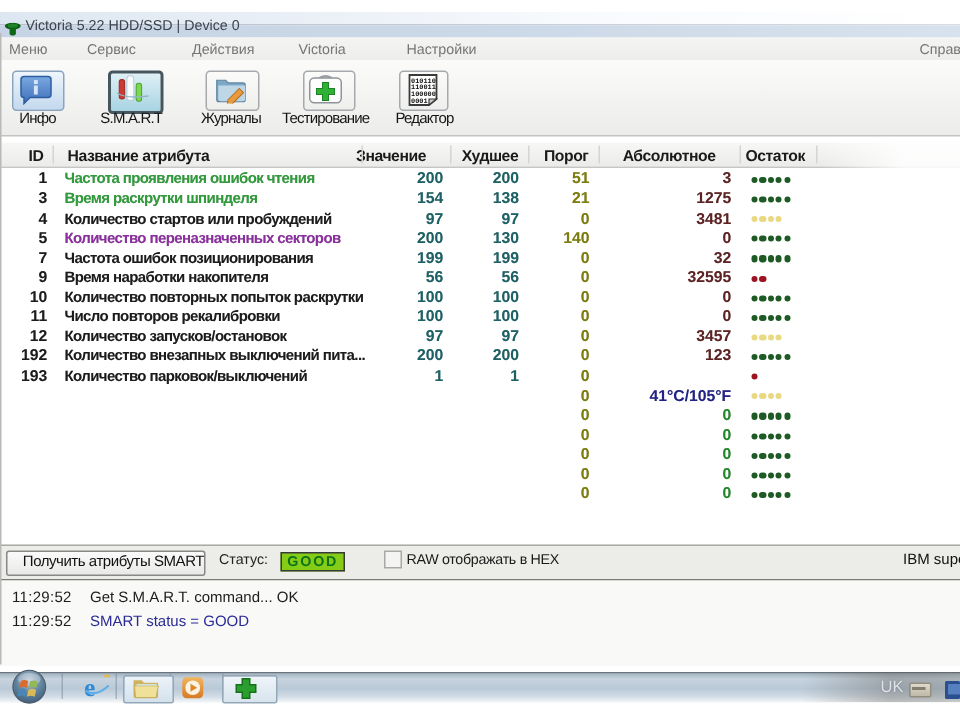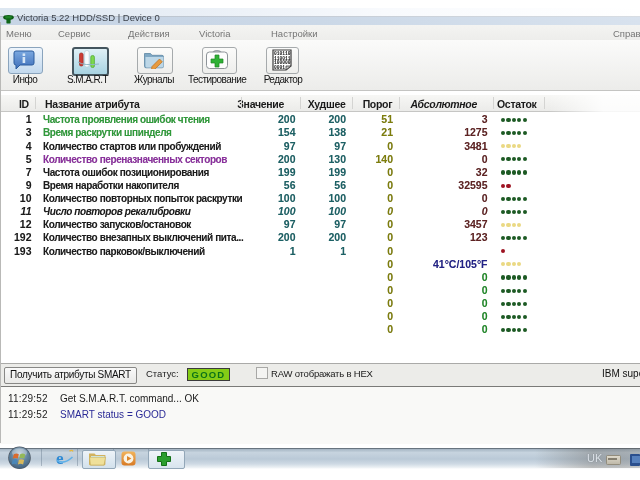--- a/index.html
+++ b/index.html
@@ -41,21 +41,21 @@
   .craw{left:388px;width:99.5px;text-align:right;position:absolute;color:#5e2222;}
   .dots{left:501px;top:4.6px;position:absolute;display:flex;}
   .dot{width:4.2px;height:4.2px;border-radius:50%;margin-right:1.2px;}
   .dg{background:#1d5a24;} .dy{background:#ead983;} .dr{background:#9e1322;}
   .ngreen{color:#2f9b3a;} .npurple{color:#8b2f9e;} .nblack{color:#1c1c1c;}
   
   #botbar{left:0;top:363px;width:640px;height:22px;background:#ecece9;
      border-top:1px solid #aaaaa8;border-bottom:1px solid #7a7a78;}
   #getbtn{left:4px;top:367px;width:131px;height:15px;background:linear-gradient(#fafafa,#e9e9e7);
      border:1px solid #888886;border-radius:2px;font-size:10px;letter-spacing:-0.3px;color:#111;
-     text-align:center;line-height:14px;white-space:nowrap;}
+     text-align:right;line-height:14px;white-space:nowrap;}
   #statuslbl{left:146px;top:368px;font-size:9.5px;color:#222;}
   #goodbox{left:187px;top:367.5px;width:41px;height:11px;background:#84cc16;
      border:1.5px solid #3a3a3a;color:#0b7218;font-weight:bold;font-size:9.5px;
      text-align:center;line-height:11px;letter-spacing:1.2px;}
   #chk{left:256px;top:366.5px;width:10px;height:10px;background:#f4f4f2;border:1px solid #a8a8a6;}
   #chklbl{left:271px;top:367.5px;font-size:9.5px;letter-spacing:-0.2px;color:#1a1a1a;}
   #ibm{left:602px;top:368px;font-size:10px;color:#111;white-space:nowrap;}
   
   #log{left:0;top:387px;width:640px;height:57px;background:#f9f9f7;}
   .ltime{position:absolute;left:8px;font-size:10px;letter-spacing:0.2px;color:#1c1c1c;}
@@ -159,21 +159,21 @@
     </svg>
   </div>
   <div class="abs tlabel" style="left:259px;width:48px;">Редактор</div>
 
   <div class="abs" id="thead"></div>
   <div class="abs htext" style="left:19px;">ID</div>
   <div class="abs htext" style="left:45px;">Название атрибута</div>
   <div class="abs htext" style="left:234px;width:50px;text-align:right;">Значение</div>
   <div class="abs htext" style="left:297px;width:48.5px;text-align:right;">Худшее</div>
   <div class="abs htext" style="left:344px;width:48.3px;text-align:right;">Порог</div>
-  <div class="abs htext" style="left:398px;width:79px;text-align:right;font-style:italic;">Абсолютное</div>
+  <div class="abs htext" style="left:398px;width:79px;text-align:right;">Абсолютное</div>
   <div class="abs htext" style="left:497px;">Остаток</div>
   <div class="abs hsep" style="left:34.5px;"></div>
   <div class="abs hsep" style="left:241px;"></div>
   <div class="abs hsep" style="left:299.5px;"></div>
   <div class="abs hsep" style="left:351.5px;"></div>
   <div class="abs hsep" style="left:398.5px;"></div>
   <div class="abs hsep" style="left:492.5px;"></div>
   <div class="abs hsep" style="left:544px;"></div>
   <div class="abs" id="theadfade"></div>
 
@@ -272,21 +272,21 @@
       <span class="cv3">0</span>
       <span class="craw" style="">0</span>
       <span class="dots">
         <span class="dot dg"></span>
         <span class="dot dg"></span>
         <span class="dot dg"></span>
         <span class="dot dg"></span>
         <span class="dot dg"></span>
       </span>
     </div>
-    <div class="abs row" style="top:205.18px;line-height:13.125px;font-style:italic;">
+    <div class="abs row" style="top:205.18px;line-height:13.125px;">
       <span class="cid">11</span>
       <span class="cname nblack">Число повторов рекалибровки</span>
       <span class="cv1">100</span>
       <span class="cv2">100</span>
       <span class="cv3">0</span>
       <span class="craw" style="">0</span>
       <span class="dots">
         <span class="dot dg"></span>
         <span class="dot dg"></span>
         <span class="dot dg"></span>

